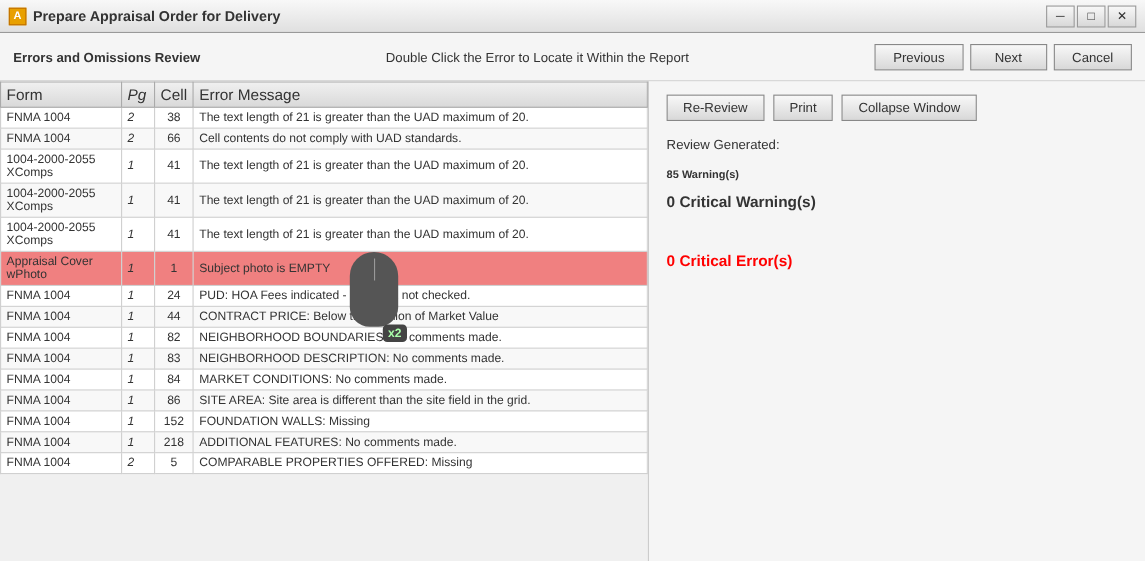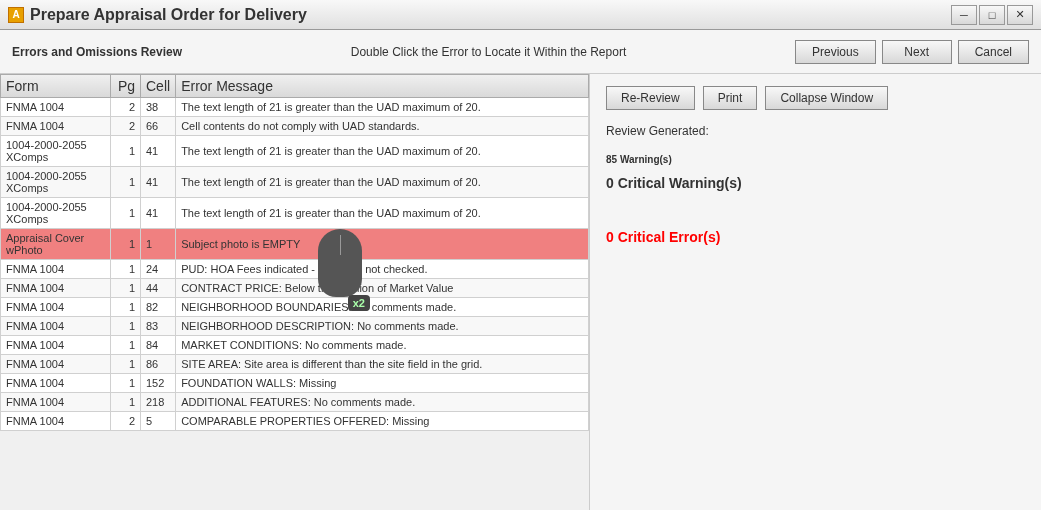--- a/index.html
+++ b/index.html
@@ -25,21 +25,21 @@
       border: 1px solid #c07000;
       display: flex;
       align-items: center;
       justify-content: center;
       font-size: 10px;
       color: white;
       font-weight: bold;
     }
     .title-bar-text {
       flex: 1;
-      font-size: 16px;
+      font-size: 13px;
       font-weight: bold;
       color: #333;
     }
     .title-bar-controls {
       display: flex;
       gap: 2px;
     }
     .title-bar-btn {
       width: 26px;
       height: 20px;
@@ -131,22 +131,22 @@
       background: #f08080 !important;
     }
     tbody td {
       border: 1px solid #d0d0d0;
       padding: 3px 5px;
       vertical-align: middle;
       font-size: 11px;
       color: #333;
     }
     .col-form { width: 110px; }
-    .col-pg { width: 30px; text-align: right; }
-    .col-cell { width: 35px; text-align: left; }
+    .col-pg { width: 30px; text-align: left; font-style: italic; }
+    .col-cell { width: 35px; text-align: center; }
     .col-msg { }
     .right-panel {
       flex: 1;
       padding: 12px 16px;
       background: #f5f5f5;
       display: flex;
       flex-direction: column;
       gap: 10px;
     }
     .panel-buttons {

